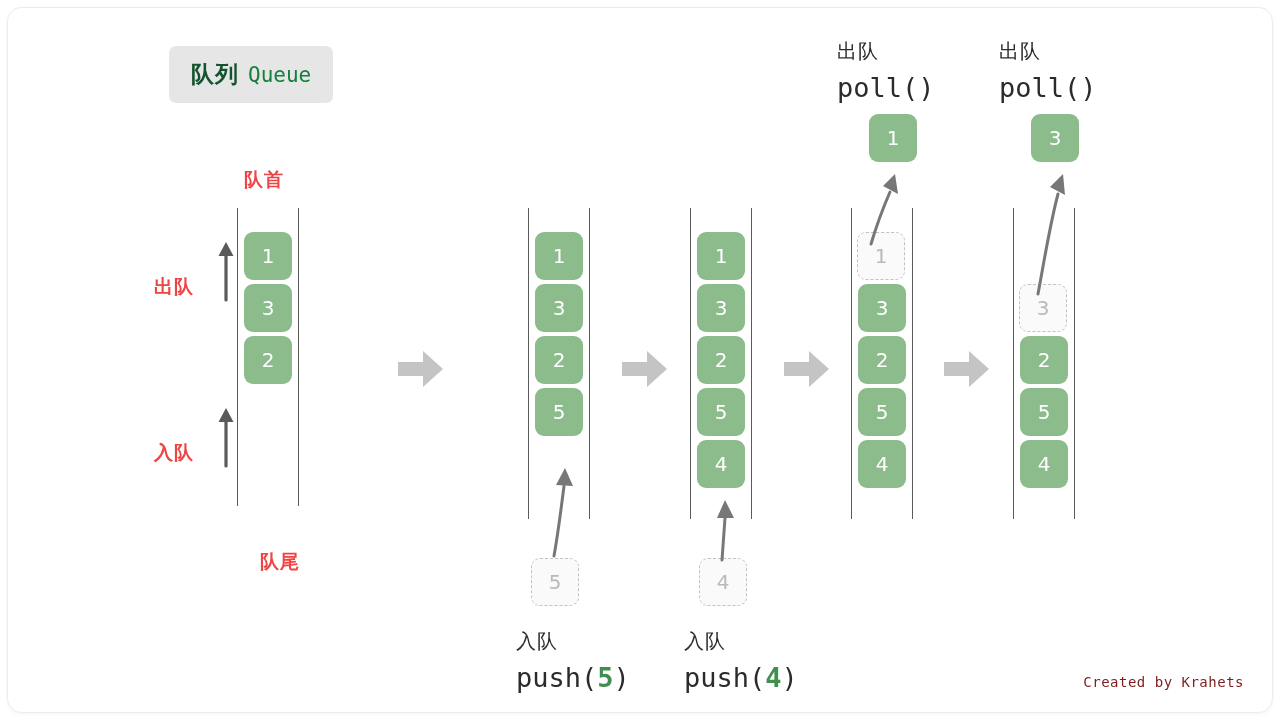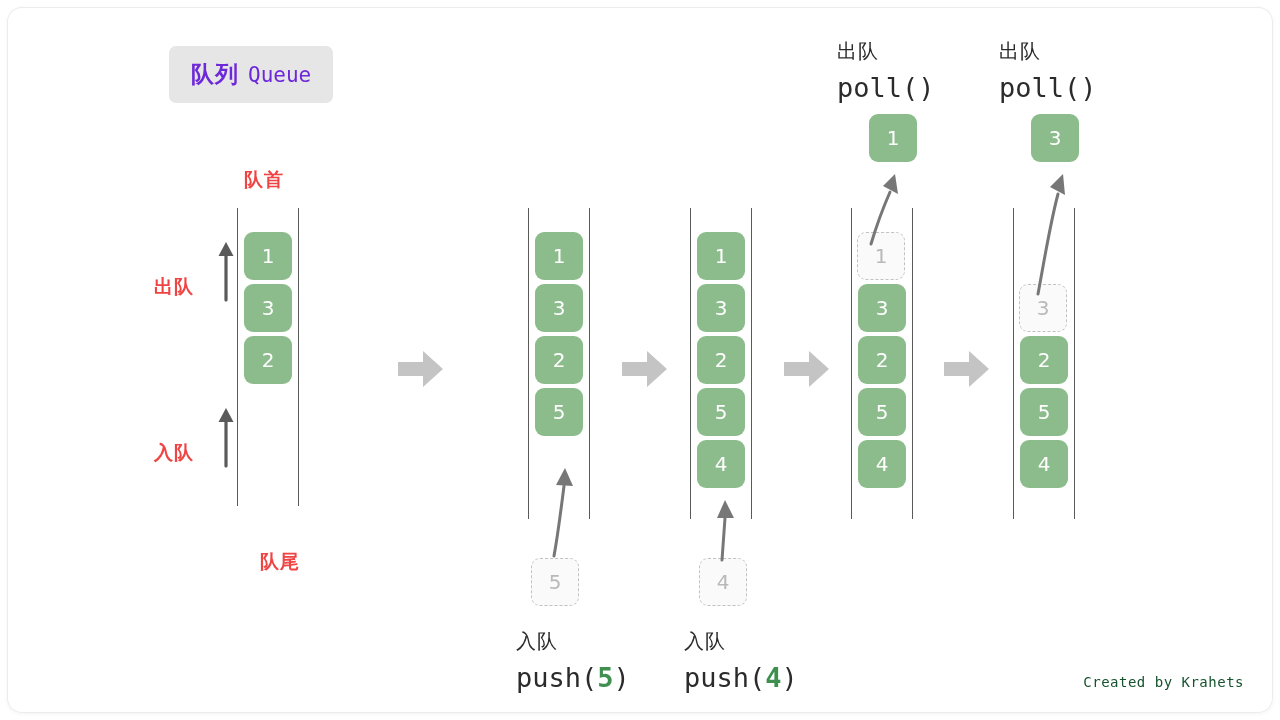--- a/index.html
+++ b/index.html
@@ -33,26 +33,26 @@
     background: #e6e6e6;
     border-radius: 7px;
     display: flex;
     align-items: baseline;
     gap: 9px;
     white-space: nowrap;
   }
   #title-badge .cn {
     font-size: 23px;
     font-weight: bold;
-    color: #6d28d9;
+    color: #14532d;
     letter-spacing: 1px;
   }
   #title-badge .en {
     font-size: 21px;
-    color: #6d28d9;
+    color: #15803d;
     font-family: "DejaVu Sans Mono", "Liberation Mono", monospace;
   }
 
   
   .label-cn {
     font-size: 19px;
     font-weight: bold;
     color: #ef4444;
     letter-spacing: 1px;
     white-space: nowrap;
@@ -113,21 +113,21 @@
   }
 
   
   .mini-arrow { color: #5a5a5a; }
 
   
   #credit {
     right: 28px;
     bottom: 22px;
     font-size: 14px;
-    color: #14532d;
+    color: #7f1d1d;
     font-family: "DejaVu Sans Mono", "Liberation Mono", monospace;
     letter-spacing: 0.5px;
     white-space: nowrap;
   }
 </style>
 </head>
 <body>
 
 <div id="canvas" class="abs">
 

